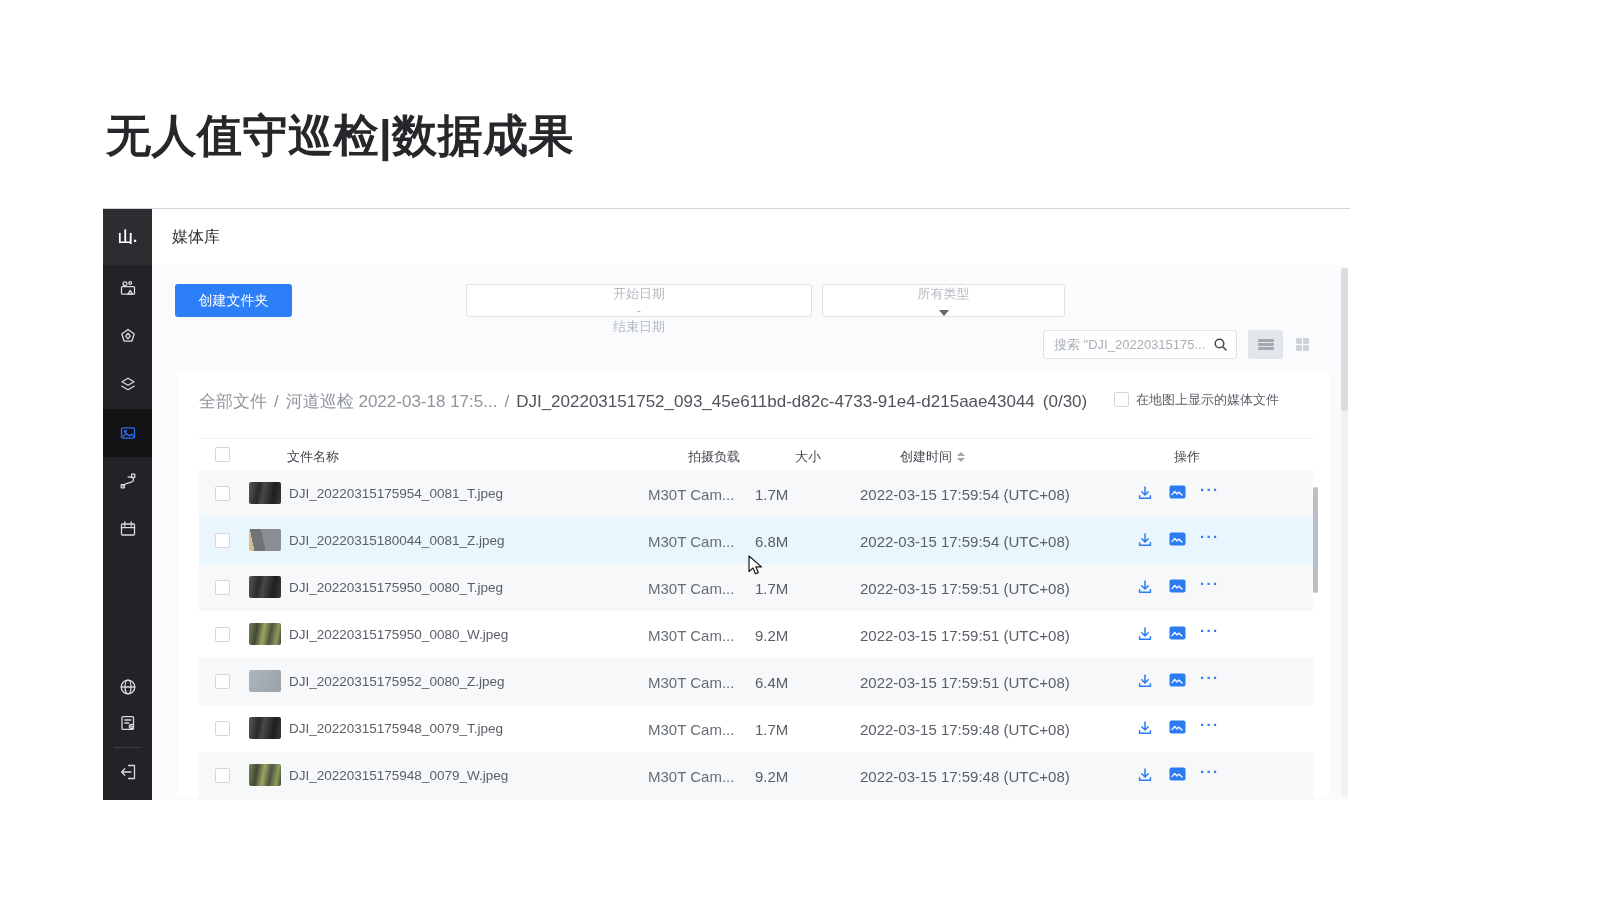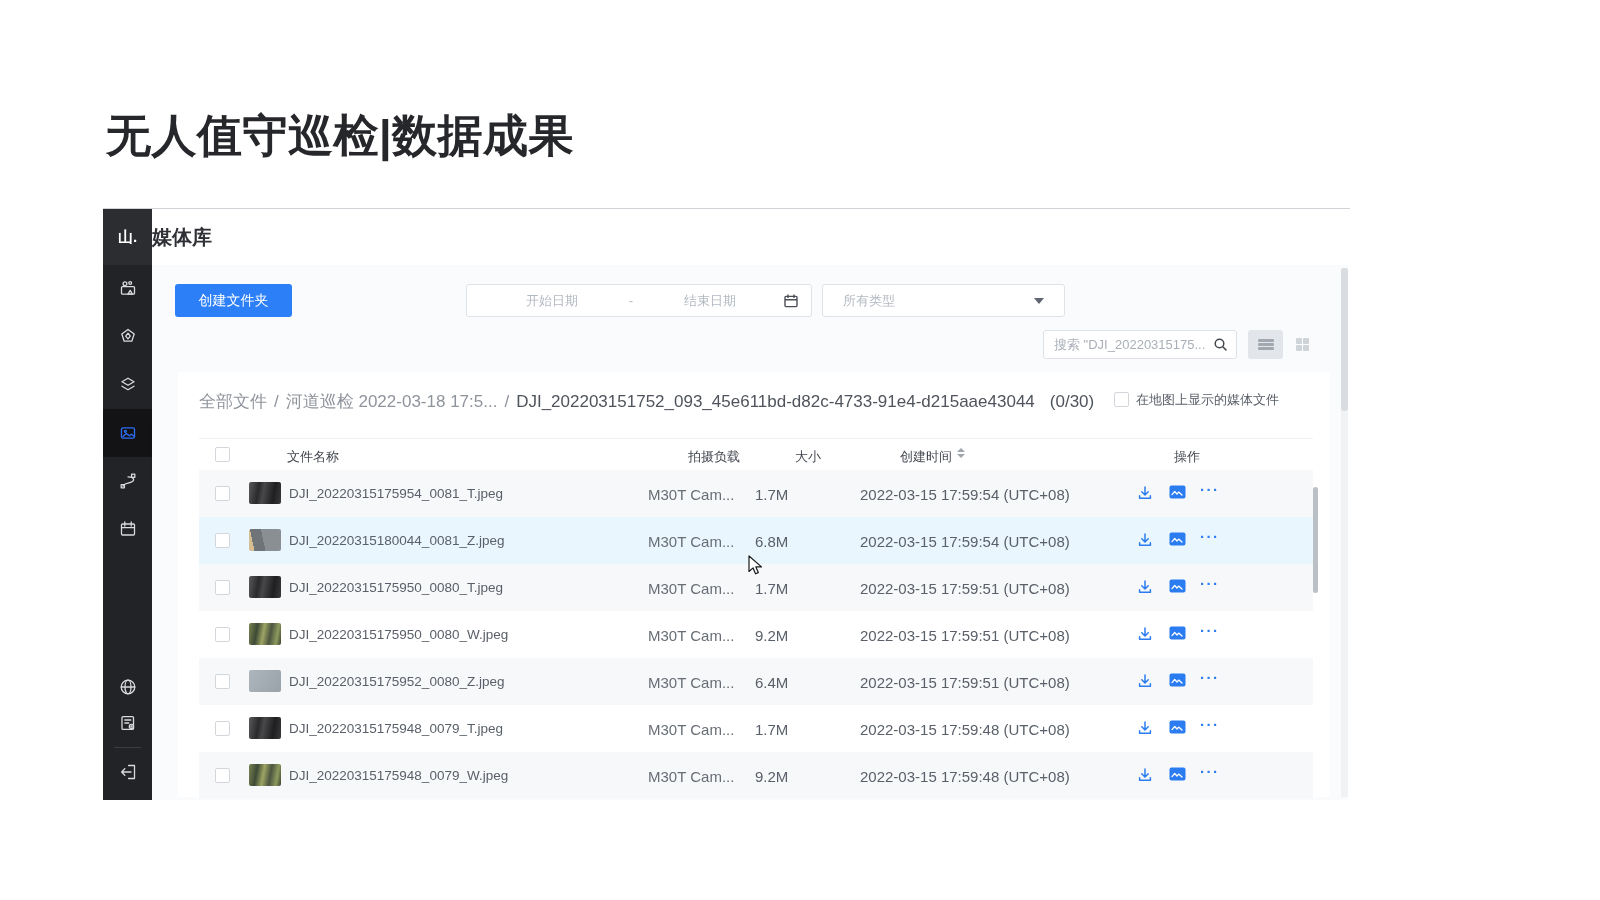--- a/index.html
+++ b/index.html
@@ -27,54 +27,54 @@
   .nav-item.active{background:#131315;}
   .nav-item svg{stroke:#d8dadd;fill:none;stroke-width:1.3;stroke-linejoin:round;stroke-linecap:round;}
   .nav-item.active svg{stroke:var(--active-icon-blue);}
   .expand-tab{left:152px;top:424px;width:18px;height:54px;background:#fff;border-radius:0 7px 7px 0;
     box-shadow:1px 1px 4px rgba(0,0,0,.14);display:flex;align-items:center;justify-content:center;
     color:#8a9099;font-size:12px;cursor:pointer;}
   .side-divider{left:114px;top:747px;width:27px;height:1px;background:#3c3d41;}
 
   
   .header-bar{left:152px;top:209px;width:1196px;height:56px;background:#fff;display:flex;align-items:center;}
-  .header-title{font-size:20px;font-weight:700;color:#2f3136;}
+  .header-title{margin-left:20px;font-size:16px;font-weight:400;color:#2f3136;}
   .content-bg{left:152px;top:265px;width:1196px;height:535px;background:#fafbfc;}
 
   .btn-primary{left:175px;top:284px;width:117px;height:33px;background:var(--accent-blue);border-radius:3px;
     color:#fff;font-size:14px;display:flex;align-items:center;justify-content:center;cursor:pointer;}
 
   .input-box{background:#fff;border:1px solid #dfe2e6;border-radius:3px;display:flex;align-items:center;font-size:13px;color:#b4bac2;}
-  .date-range{left:466px;top:284px;width:346px;height:33px;padding:0 12px;}
+  .date-range{left:466px;top:284px;width:346px;height:33px;padding:0 12px;flex-direction:column;}
   .date-range .ph{flex:1;text-align:center;}
   .date-range .sep{padding:0 4px;color:#b4bac2;}
-  .select-box{height:33px;padding:0 20px;justify-content:space-between;}
+  .select-box{height:33px;padding:0 4px;justify-content:space-between;flex-direction:column;}
   .caret{width:0;height:0;border-left:5px solid transparent;border-right:5px solid transparent;border-top:6px solid #5f6570;}
 
   .search-box{left:1043px;top:330px;width:194px;height:29px;padding:0 8px 0 10px;justify-content:space-between;color:#a9afb8;}
   .view-btn{top:330px;height:29px;border-radius:3px;display:flex;align-items:center;justify-content:center;cursor:pointer;}
   .view-list{left:1248px;width:35px;background:#e2e5e9;}
   .view-list .bar{display:block;width:16px;height:2.5px;background:#a2a8b0;margin:1.6px 0;border-radius:1px;}
   .view-grid{left:1286px;width:33px;}
   .grid-ico{display:grid;grid-template-columns:6px 6px;grid-template-rows:6px 6px;gap:1.5px;}
   .grid-ico i{background:#cfd4d9;border-radius:1px;}
 
   .card{left:178px;top:372px;width:1152px;height:425px;background:#fff;}
 
   .breadcrumb{left:199px;top:390px;font-size:17px;color:#8f949c;display:flex;align-items:center;gap:7px;white-space:nowrap;}
   .breadcrumb .crumb-current{color:#4f545c;}
-  .breadcrumb .count{color:#4f545c;margin-left:8px;}
+  .breadcrumb .count{color:#4f545c;margin-left:1px;}
 
   .checkbox{display:inline-block;width:15px;height:15px;background:#fff;border:1px solid #d3d7dc;border-radius:2px;cursor:pointer;}
   .map-filter-label{left:1136px;top:391px;font-size:13px;color:#595f68;}
 
   .thead{left:199px;top:438px;width:1114px;height:32px;border-top:1px solid #f0f1f3;font-size:13px;color:#42474f;}
   .thead .checkbox{position:absolute;left:16px;top:8px;}
   .col{position:absolute;top:9px;margin-left:40px;}
-  .col-name{left:48px;} .col-payload{left:449px;} .col-size{left:556px;} .col-created{left:661px;display:flex;gap:5px;cursor:pointer;} .col-actions{left:935px;}
+  .col-name{left:48px;} .col-payload{left:449px;} .col-size{left:556px;} .col-created{left:661px;display:flex;align-items:center;gap:5px;cursor:pointer;} .col-actions{left:935px;}
 
   .rows{left:199px;top:470px;width:1114px;}
   .row{position:relative;height:47px;}
   .row.striped{background:var(--row-stripe);}
   .row.hovered{background:var(--row-hover);}
   .row>span{position:absolute;}
   .row .checkbox{left:16px;top:16px;}
   .thumb{left:50px;top:12px;width:32px;height:22px;border-radius:2px;cursor:pointer;}
   .thumb-thermal{background:linear-gradient(100deg,#5a5a5c 0%,#2a2a2c 30%,#48484a 45%,#1f1f21 75%,#3a3a3c 100%);}
   .thumb-zoom-edge{background:linear-gradient(78deg,#d7bd92 0 15%,#6f7478 15% 45%,#8a8f94 45% 100%);}

